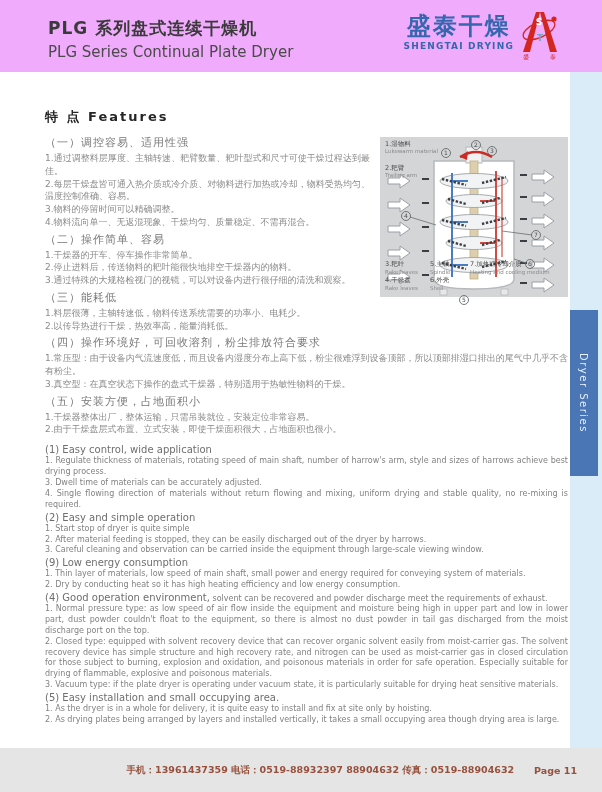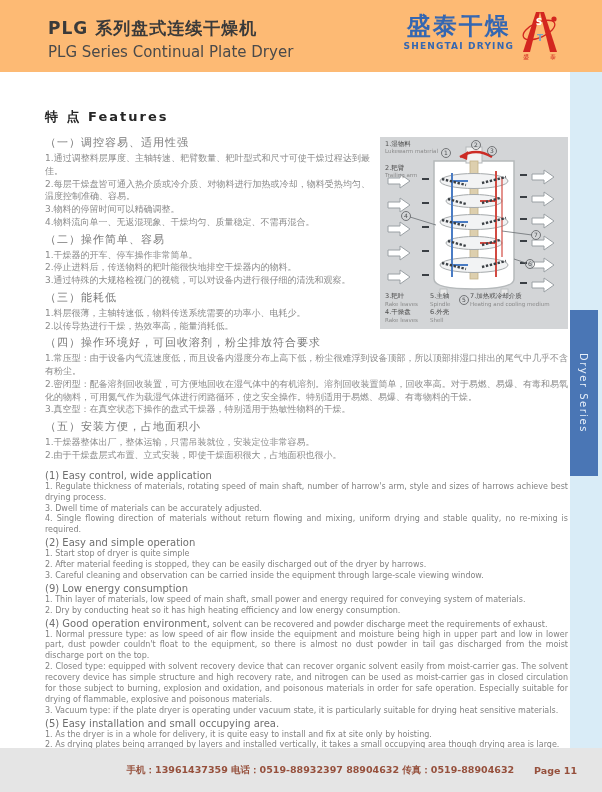--- a/index.html
+++ b/index.html
@@ -1,20 +1,20 @@
 <!DOCTYPE html>
 <html><head>
 <meta charset="utf-8">
 <style>
   html,body{margin:0;padding:0;background:#ffffff;}
   .page{position:relative;width:602px;height:792px;background:#ffffff;overflow:hidden;
         font-family:"DejaVu Sans",sans-serif;}
 
   
-  .header{position:absolute;top:0;left:0;right:0;height:72px;background:#fdba74;}
+  .header{position:absolute;top:0;left:0;right:0;height:72px;background:#f0abfc;}
   .header-titles{position:absolute;left:48px;top:17px;}
   .title-cn{font-size:17px;font-weight:bold;color:#3a3a3a;letter-spacing:1px;}
   .title-en{font-size:15px;color:#4a4a4a;margin-top:3px;}
   .logo{position:absolute;right:42px;top:10px;display:flex;align-items:flex-start;}
   .logo-text{text-align:center;margin-right:6px;margin-top:4px;}
   .logo-cn{font-size:24px;font-weight:bold;color:#3567b1;letter-spacing:2px;line-height:1.05;}
   .logo-en{font-size:9px;font-weight:bold;color:#3567b1;letter-spacing:1.2px;margin-top:2px;}
 
   
   .side-strip{position:absolute;top:72px;right:0;width:32px;height:676px;background:#d9ecf7;}
@@ -36,21 +36,21 @@
 
   .cn-section .sec-h{font-size:11px;color:#787878;margin:3px 0 2px 0;letter-spacing:1px;}
   .cn-section p{margin:0;font-size:9px;color:#8b8b8b;line-height:1.42;text-align:justify;}
 
   .en-block{margin-top:8px;}
   .en-section .sec-h{font-size:10px;color:#6e6e6e;margin:1px 0 1px 0;}
   .en-section .sec-h .tail{font-size:8px;color:#7d7d7d;}
   .en-section p{margin:0;font-size:8px;color:#828282;line-height:1.36;text-align:justify;}
 
   
-  .diagram-panel{float:right;width:188px;height:192px;margin:2px 0 10px 10px;background:#d3d5d7;
+  .diagram-panel{float:right;width:188px;height:160px;margin:2px 0 10px 10px;background:#d3d5d7;
                  position:relative;}
   .diagram-svg{position:absolute;left:0;top:0;}
   .dlabel{position:absolute;line-height:1.15;}
   .dlabel .cn{font-size:6.5px;color:#4c4c4c;}
   .dlabel .en{font-size:5.5px;color:#8a8a8a;}
   .dl-1{left:5px;top:4px;}
   .dl-2{left:5px;top:28px;}
   .dl-3{left:5px;bottom:22px;}
   .dl-4{left:5px;bottom:6px;}
   .dl-5{left:50px;bottom:22px;}
@@ -215,21 +215,20 @@
         <p>3.通过特殊的大规格检视门的视镜，可以对设备内进行很仔细的清洗和观察。</p>
       </div>
       <div class="cn-section">
         <div class="sec-h">（三）能耗低</div>
         <p>1.料层很薄，主轴转速低，物料传送系统需要的功率小、电耗少。</p>
         <p>2.以传导热进行干燥，热效率高，能量消耗低。</p>
       </div>
       <div class="cn-section">
         <div class="sec-h">（四）操作环境好，可回收溶剂，粉尘排放符合要求</div>
         <p>1.常压型：由于设备内气流速度低，而且设备内湿度分布上高下低，粉尘很难浮到设备顶部，所以顶部排湿口排出的尾气中几乎不含有粉尘。</p>
-        <p>2.密闭型：配备溶剂回收装置，可方便地回收在湿气体中的有机溶剂。溶剂回收装置简单，回收率高。对于易燃、易爆、有毒和易氧化的物料，可用氮气作为载湿气体进行闭路循环，使之安全操作。特别适用于易燃、易爆、有毒物料的干燥。</p>
         <p>3.真空型：在真空状态下操作的盘式干燥器，特别适用于热敏性物料的干燥。</p>
       </div>
       <div class="cn-section">
         <div class="sec-h">（五）安装方便，占地面积小</div>
         <p>1.干燥器整体出厂，整体运输，只需吊装就位，安装定位非常容易。</p>
         <p>2.由于干燥盘层式布置、立式安装，即使干燥面积很大，占地面积也很小。</p>
       </div>
 
       <div class="en-block">
         <div class="en-section">

